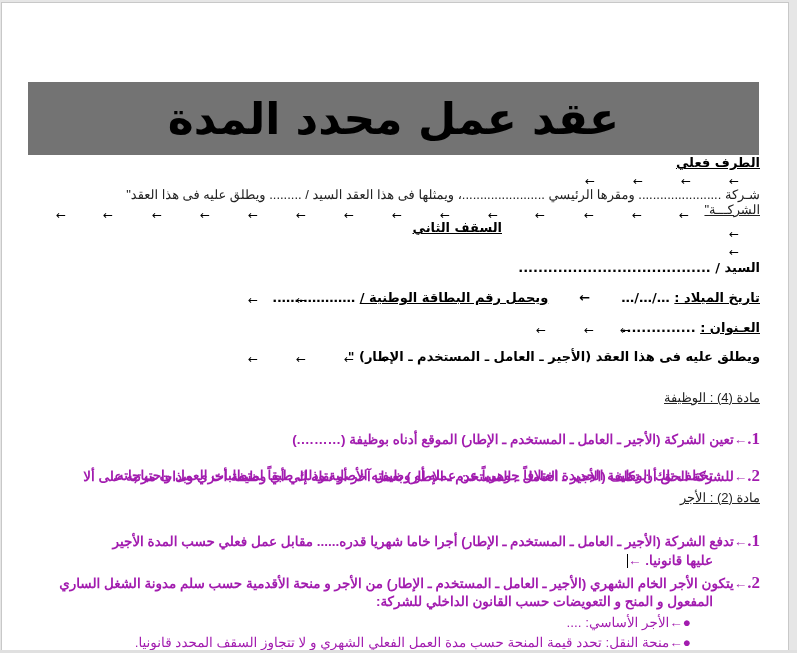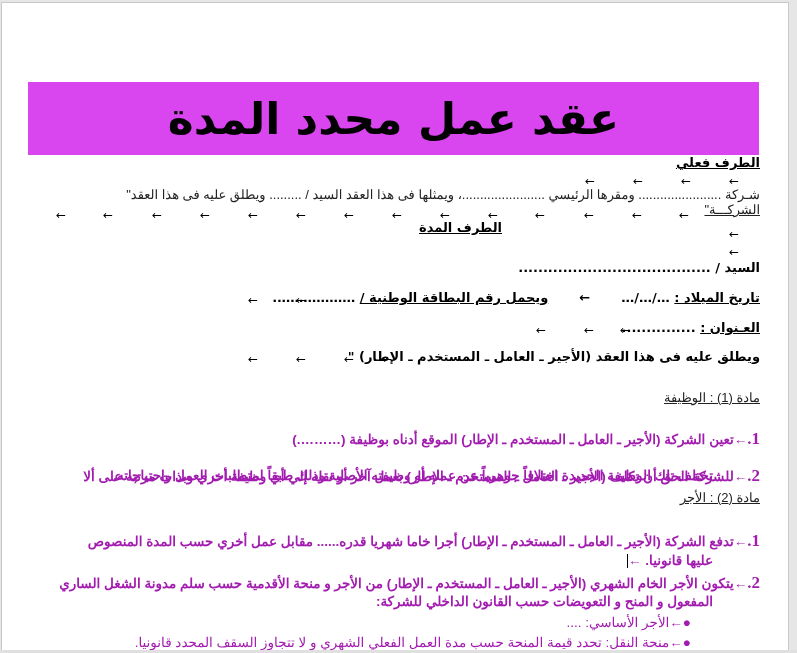--- a/index.html
+++ b/index.html
@@ -10,21 +10,21 @@
     position:relative;
   }
   .page {
     position:absolute; left:1px; top:2px; width:786px; height:648px;
     background:#ffffff;
     border-left:1px solid #c8c8c8; border-top:1px solid #c8c8c8; border-right:1px solid #c8c8c8;
     overflow:hidden;
   }
   .title-band {
     position:absolute; left:26px; top:79px; width:731px; height:73px;
-    background:#d946ef;
+    background:#737373;
     display:flex; align-items:center; justify-content:center;
   }
   .title-text {
     font-family:"DejaVu Sans", sans-serif; font-weight:bold; font-size:44px;
     color:#000; direction:rtl; letter-spacing:0px;
   }
   .line {
     position:absolute; right:28px; direction:rtl; white-space:nowrap;
     font-size:13px; color:#000; line-height:16px;
   }
@@ -62,21 +62,21 @@
   <span class="arrow" style="left:294px;top:206px;">←</span>
   <span class="arrow" style="left:342px;top:206px;">←</span>
   <span class="arrow" style="left:390px;top:206px;">←</span>
   <span class="arrow" style="left:438px;top:206px;">←</span>
   <span class="arrow" style="left:486px;top:206px;">←</span>
   <span class="arrow" style="left:533px;top:206px;">←</span>
   <span class="arrow" style="left:582px;top:206px;">←</span>
   <span class="arrow" style="left:630px;top:206px;">←</span>
   <span class="arrow" style="left:677px;top:206px;">←</span>
 
-  <div class="line b u" style="top:217px; right:286px;">الطرف المدة</div>
+  <div class="line b u" style="top:217px; right:286px;">السقف الثاني</div>
   <span class="arrow" style="left:727px;top:225px;">←</span>
   <span class="arrow" style="left:727px;top:243px;">←</span>
 
   <div class="line b" style="top:257px;">
     <span>السيد / .......................................</span>
   </div>
 
   <div class="line b" style="top:287px;">
     <span class="u">تاريخ الميلاد :</span>
     <span>…/…/…</span>
@@ -96,34 +96,34 @@
   <span class="arrow" style="left:534px;top:321px;">←</span>
   <span class="arrow" style="left:582px;top:321px;">←</span>
   <span class="arrow" style="left:618px;top:321px;">←</span>
 
   <div class="line b" style="top:346px;">ويطلق عليه فى هذا العقد (الأجير ـ العامل ـ المستخدم ـ الإطار) "</div>
   <span class="arrow" style="left:246px;top:350px;">←</span>
   <span class="arrow" style="left:294px;top:350px;">←</span>
   <span class="arrow" style="left:342px;top:350px;">←</span>
   <span class="arrow" style="left:380px;top:350px;">←</span>
 
-  <div class="line thin u" style="top:387px;">مادة (1) : الوظيفة</div>
+  <div class="line thin u" style="top:387px;">مادة (4) : الوظيفة</div>
 
   <div class="para" style="top:426px; right:28px;">
     <span class="num">1.</span><span>←</span><span>تعين الشركة (الأجير ـ العامل ـ المستخدم ـ الإطار) الموقع أدناه بوظيفة (……….)</span>
   </div>
   <div class="para" style="top:463px; right:28px;text-align:center;">
     <span class="num">2.</span><span>←</span><span>للشركة الحق أن تكلف (الأجير ـ العامل ـ المستخدم ـ الإطار) بعمل آخر أو نقله إلي أي  وظيفة أخري وبذات مرتبه على ألا</span>
   </div>
   <div class="para" style="top:464px; right:75px;">تختلف تلك الوظيفة الجديدة اختلافاً جوهرياً عن عمله أو وظيفته الأصلية وذلك طبقاً لمتطلبات العمل واحتياجاته.</div>
 
   <div class="line thin u" style="top:487px;">مادة (2) : الأجر</div>
 
   <div class="para" style="top:528px; right:28px;">
-    <span class="num">1.</span><span>←</span><span>تدفع الشركة (الأجير ـ العامل ـ المستخدم ـ الإطار) أجرا خاما شهريا قدره...... مقابل عمل أخري حسب المدة المنصوص</span>
+    <span class="num">1.</span><span>←</span><span>تدفع الشركة (الأجير ـ العامل ـ المستخدم ـ الإطار) أجرا خاما شهريا قدره...... مقابل عمل فعلي حسب المدة الأجير</span>
   </div>
   <div class="para" style="top:549px; right:75px;margin-left:32px;">
     <span>عليها قانونيا.</span> <span>←</span><span style="display:inline-block;width:1px;height:14px;background:#000;vertical-align:middle;"></span>
   </div>
   <div class="para" style="top:570px; right:28px;">
     <span class="num">2.</span><span>←</span><span>يتكون الأجر الخام الشهري (الأجير ـ العامل ـ المستخدم ـ الإطار) من الأجر و منحة الأقدمية حسب سلم مدونة الشغل الساري</span>
   </div>
   <div class="para" style="top:590px; right:75px;">المفعول و المنح و التعويضات حسب القانون الداخلي للشركة:</div>
 
   <div class="para" style="top:611px; right:97px; font-weight:normal;">

